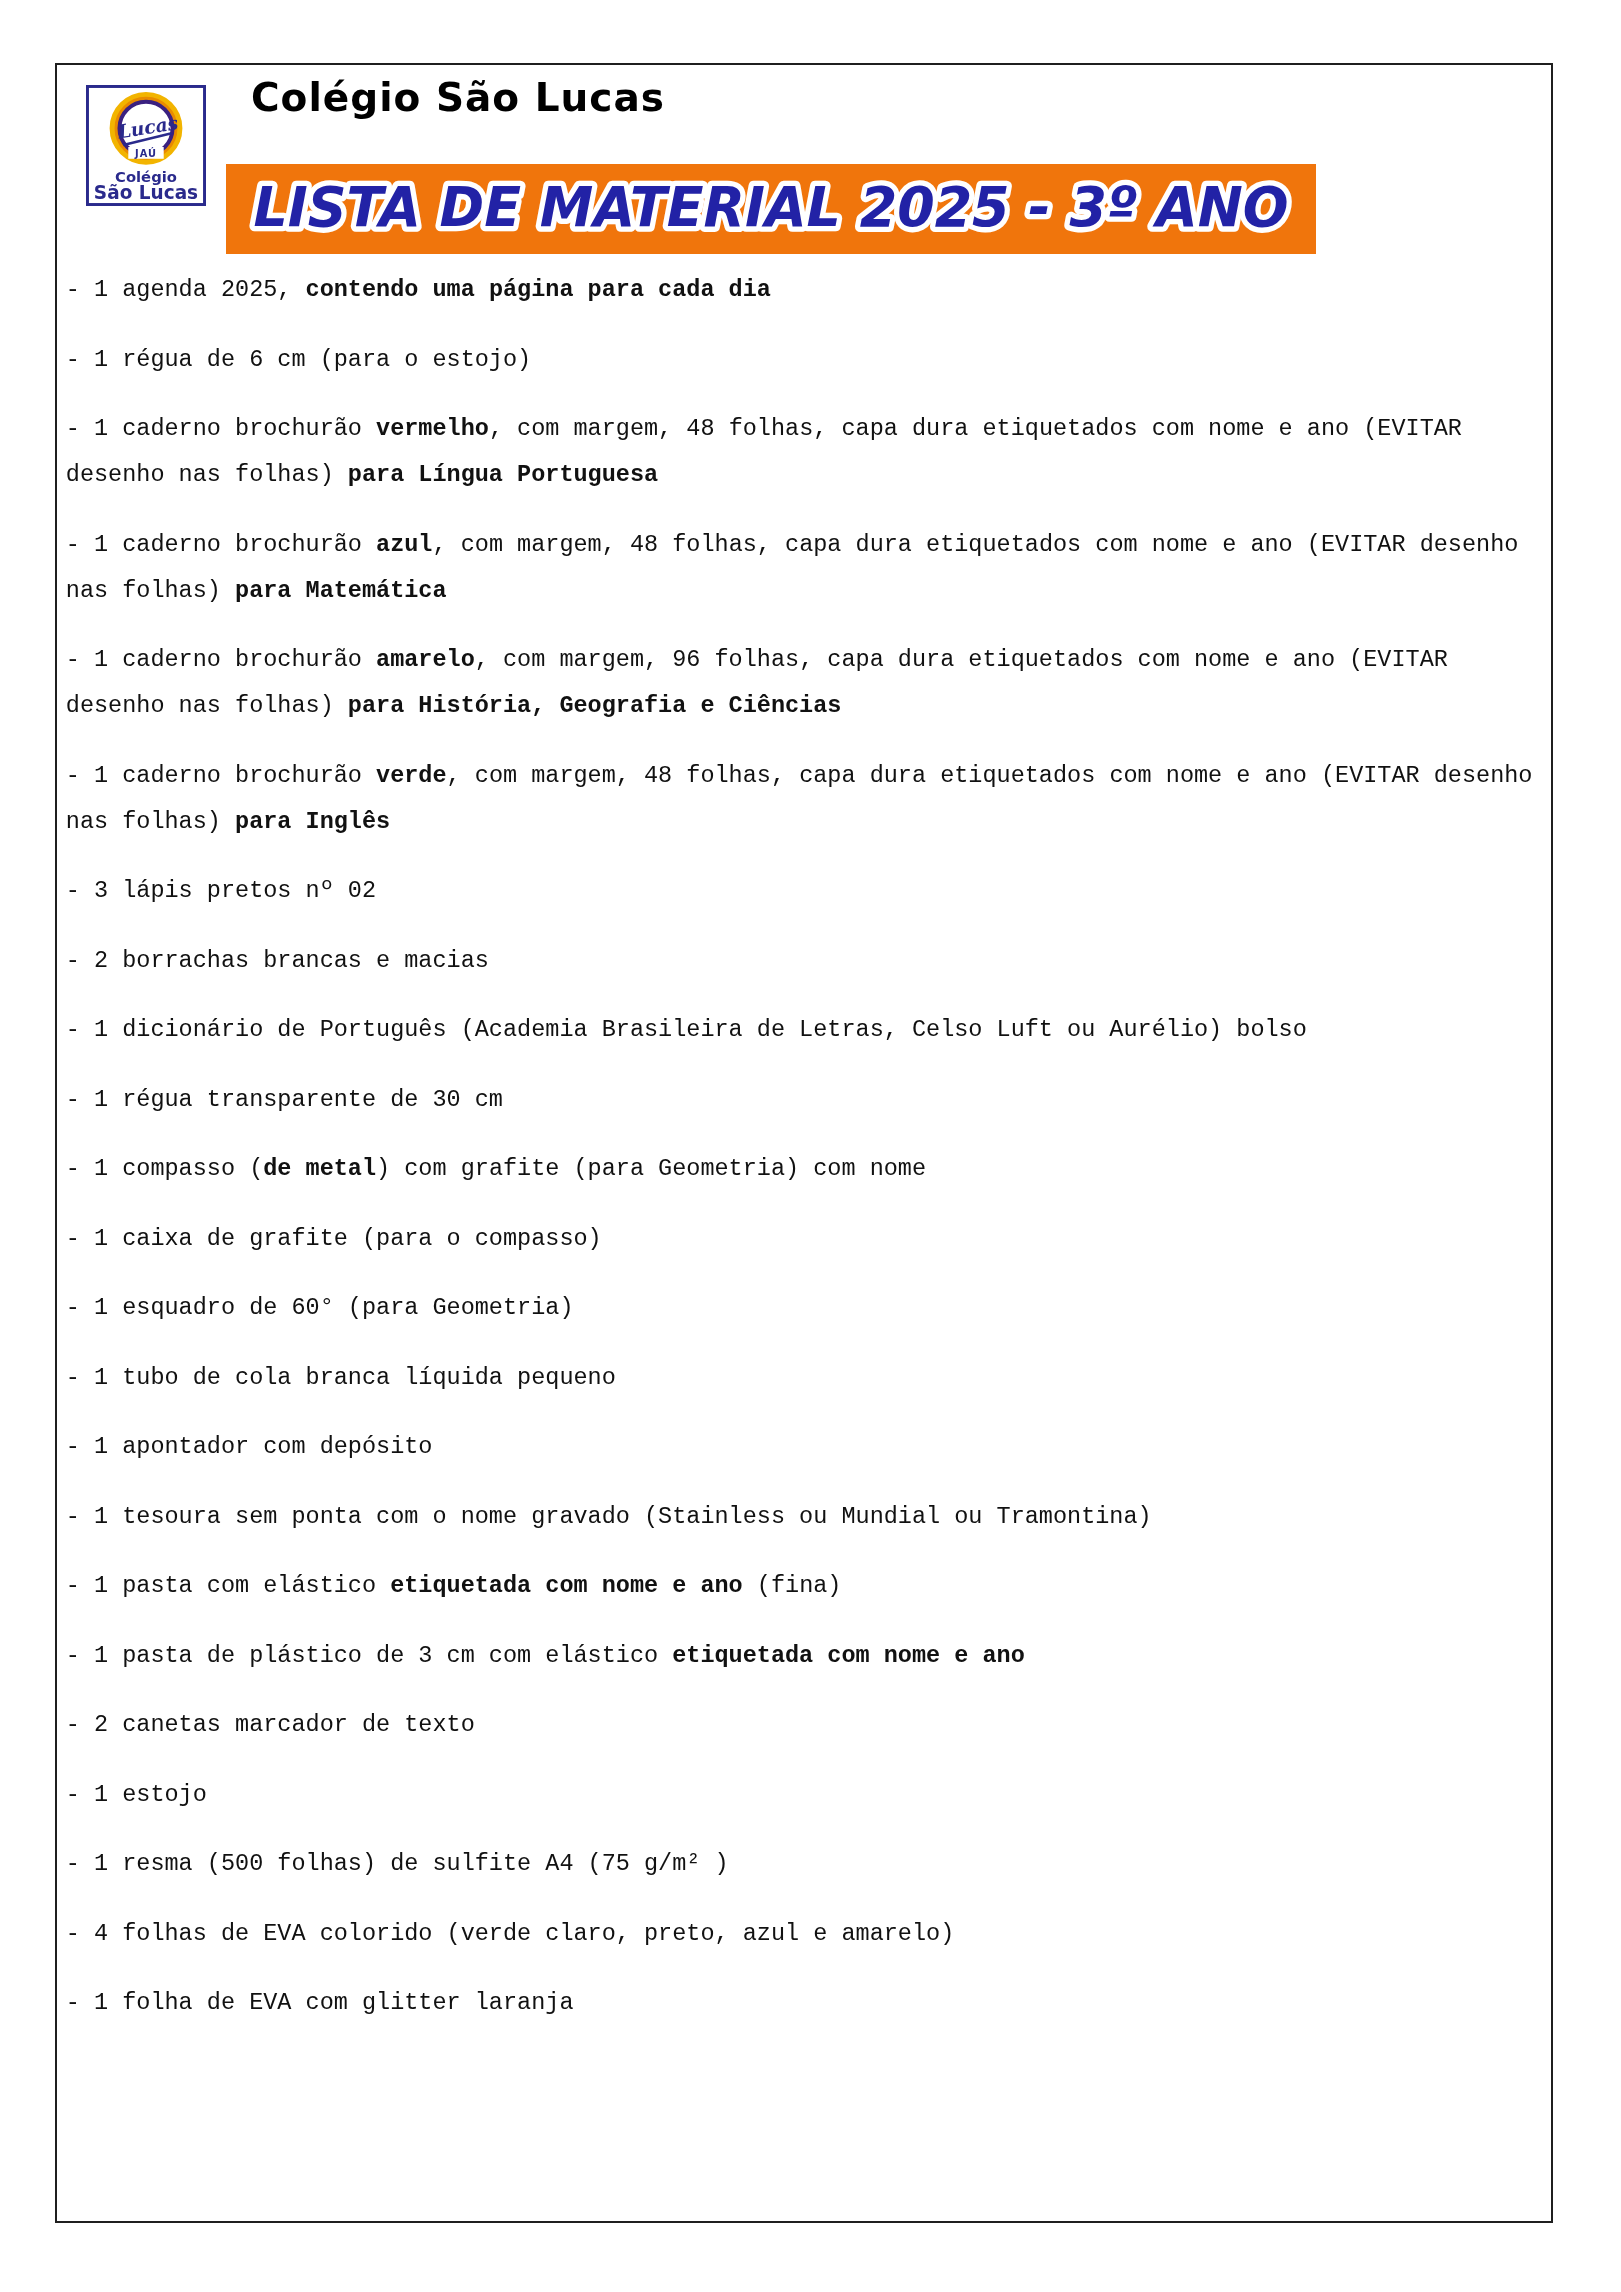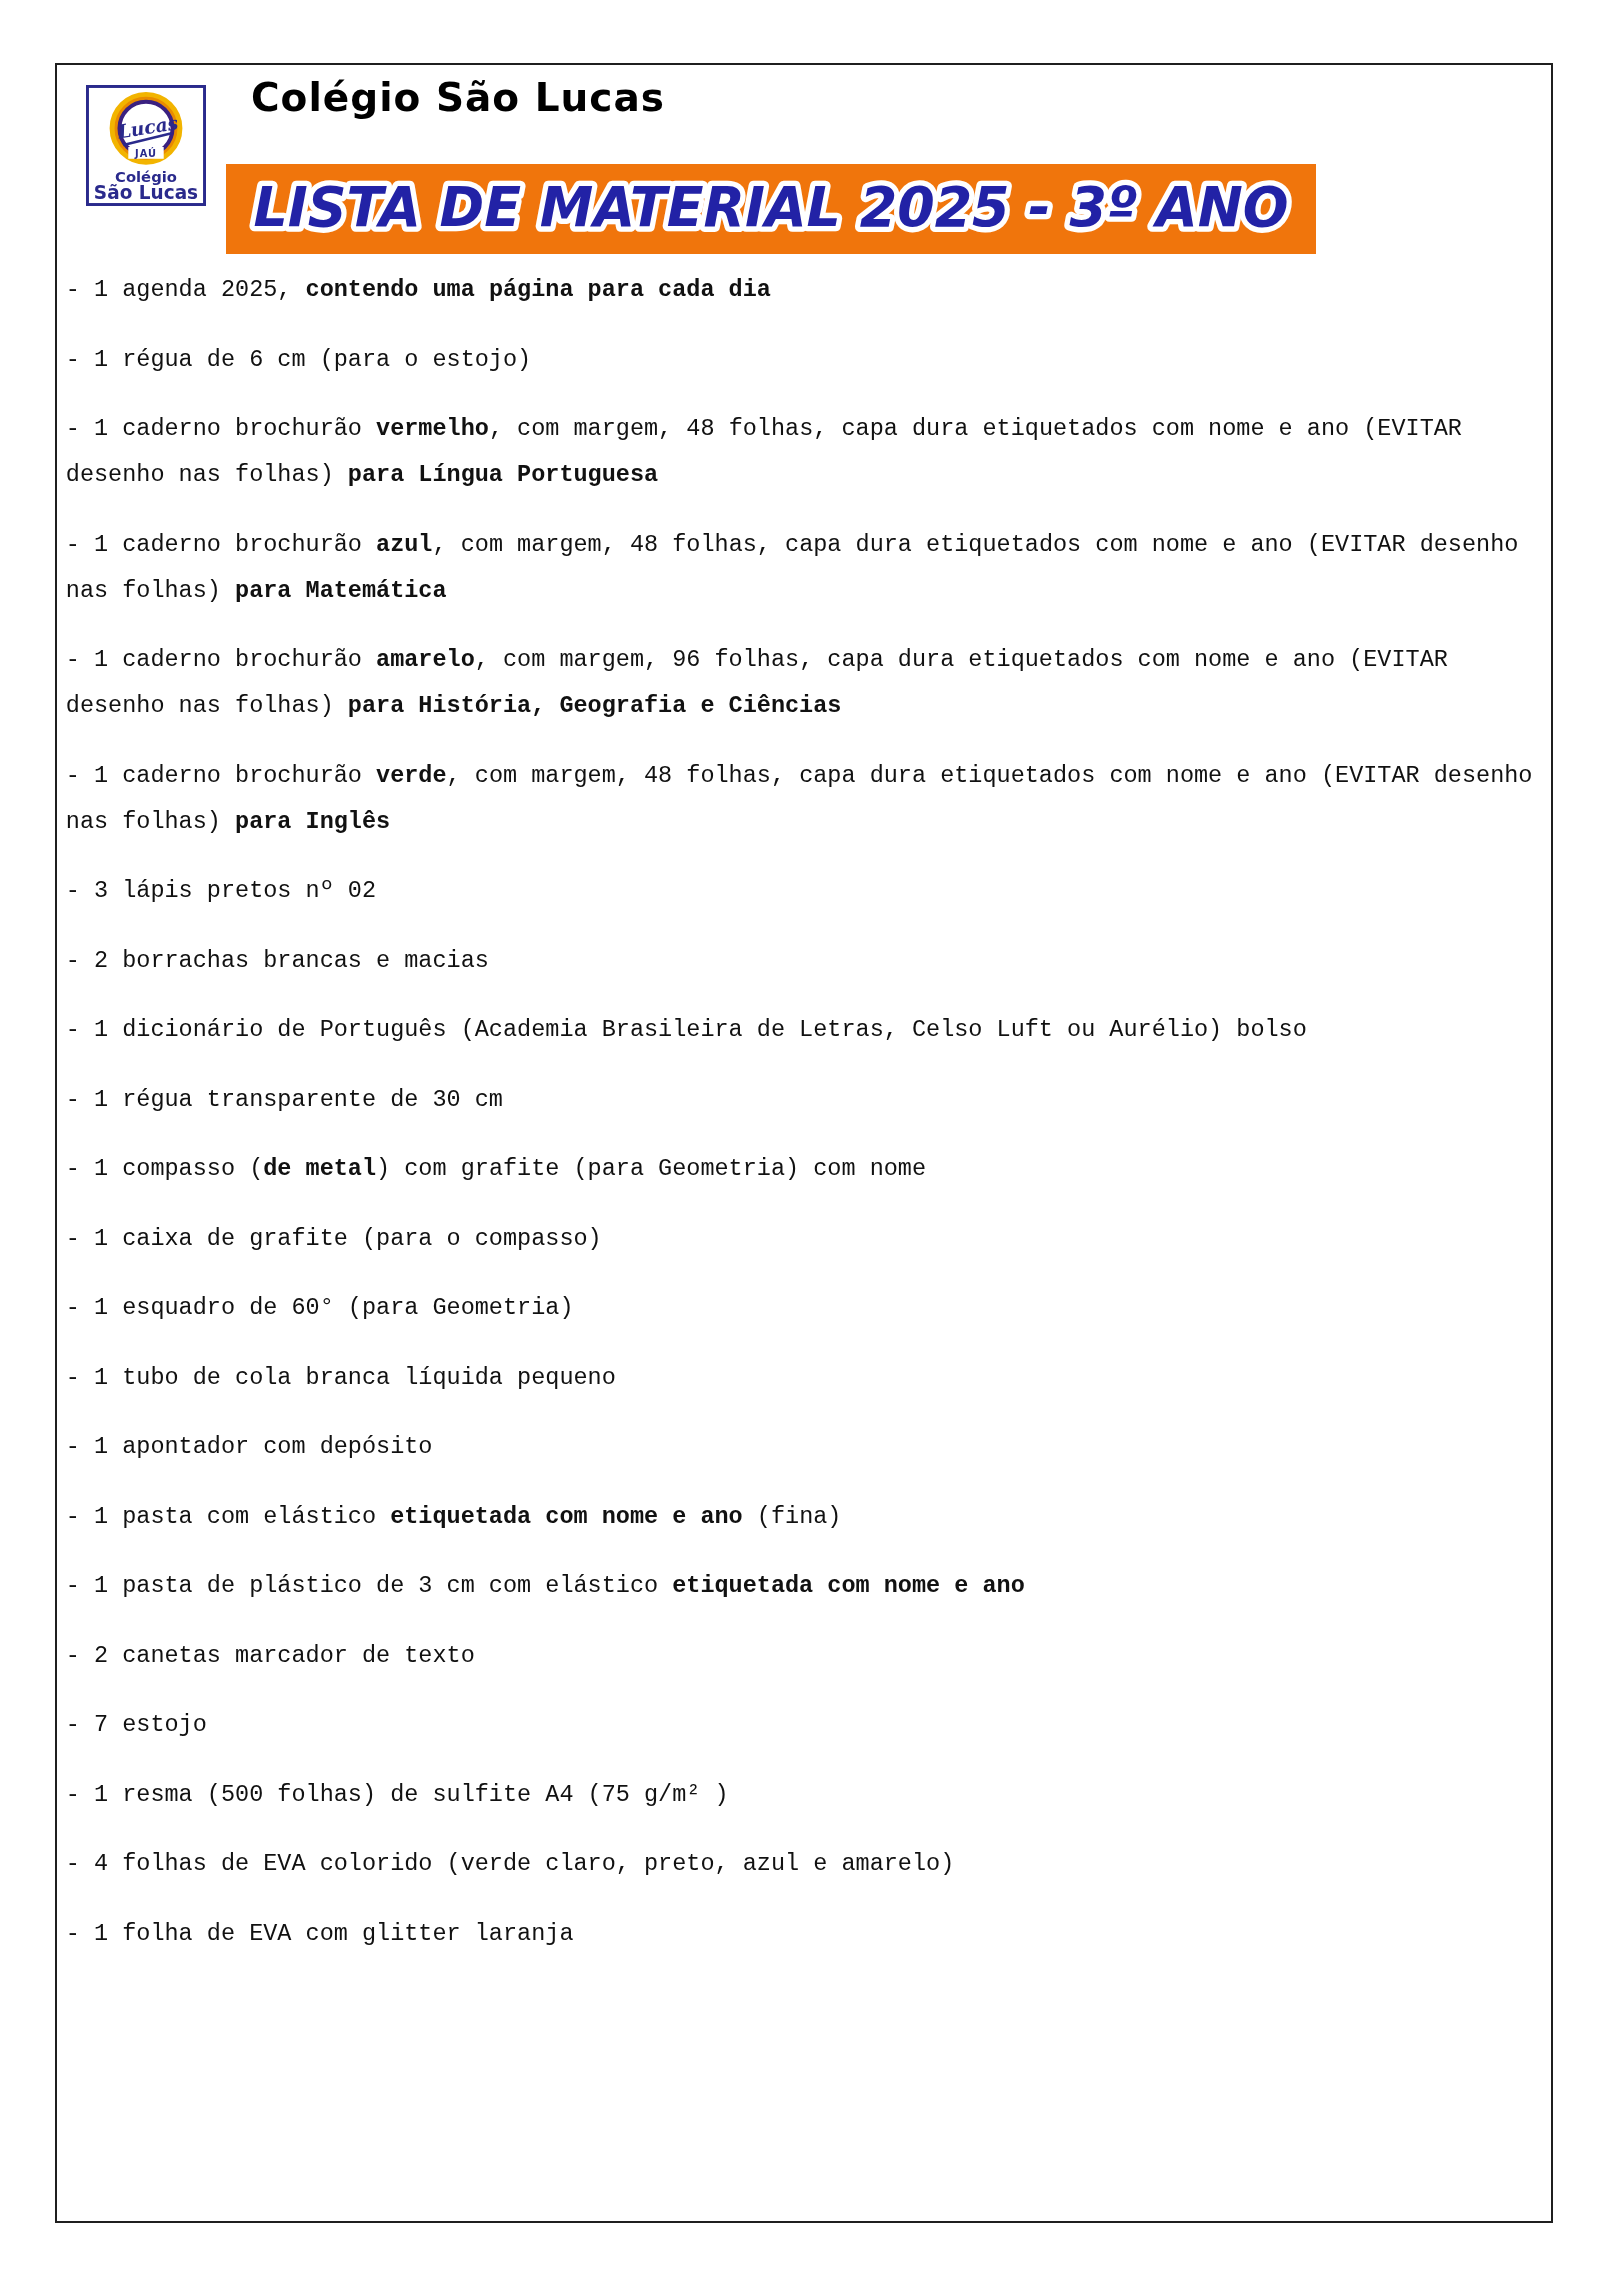--- a/index.html
+++ b/index.html
@@ -79,23 +79,24 @@
       <p class="item"><span>- 1 caderno brochurão </span><span class="b">verde</span><span>, com margem, 48 folhas, capa dura etiquetados com nome e ano (EVITAR desenho nas folhas) </span><span class="b">para Inglês</span></p>
       <p class="item"><span>- 3 lápis pretos nº 02</span></p>
       <p class="item"><span>- 2 borrachas brancas e macias</span></p>
       <p class="item"><span>- 1 dicionário de Português (Academia Brasileira de Letras, Celso Luft ou Aurélio) bolso</span></p>
       <p class="item"><span>- 1 régua transparente de 30 cm</span></p>
       <p class="item"><span>- 1 compasso (</span><span class="b">de metal</span><span>) com grafite (para Geometria) com nome</span></p>
       <p class="item"><span>- 1 caixa de grafite (para o compasso)</span></p>
       <p class="item"><span>- 1 esquadro de 60° (para Geometria)</span></p>
       <p class="item"><span>- 1 tubo de cola branca líquida pequeno</span></p>
       <p class="item"><span>- 1 apontador com depósito</span></p>
+      <p class="item"><span>- 1 tesoura sem ponta com o nome gravado (Stainless ou Mundial ou Tramontina)</span></p>
       <p class="item"><span>- 1 pasta com elástico </span><span class="b">etiquetada com nome e ano</span><span> (fina)</span></p>
       <p class="item"><span>- 1 pasta de plástico de 3 cm com elástico </span><span class="b">etiquetada com nome e ano</span></p>
       <p class="item"><span>- 2 canetas marcador de texto</span></p>
-      <p class="item"><span>- 7 estojo</span></p>
+      <p class="item"><span>- 1 estojo</span></p>
       <p class="item"><span>- 1 resma (500 folhas) de sulfite A4 (75 g/m² )</span></p>
       <p class="item"><span>- 4 folhas de EVA colorido (verde claro, preto, azul e amarelo)</span></p>
       <p class="item"><span>- 1 folha de EVA com glitter laranja</span></p>
     </div>
 
 </div>
 
 
 </body></html>

